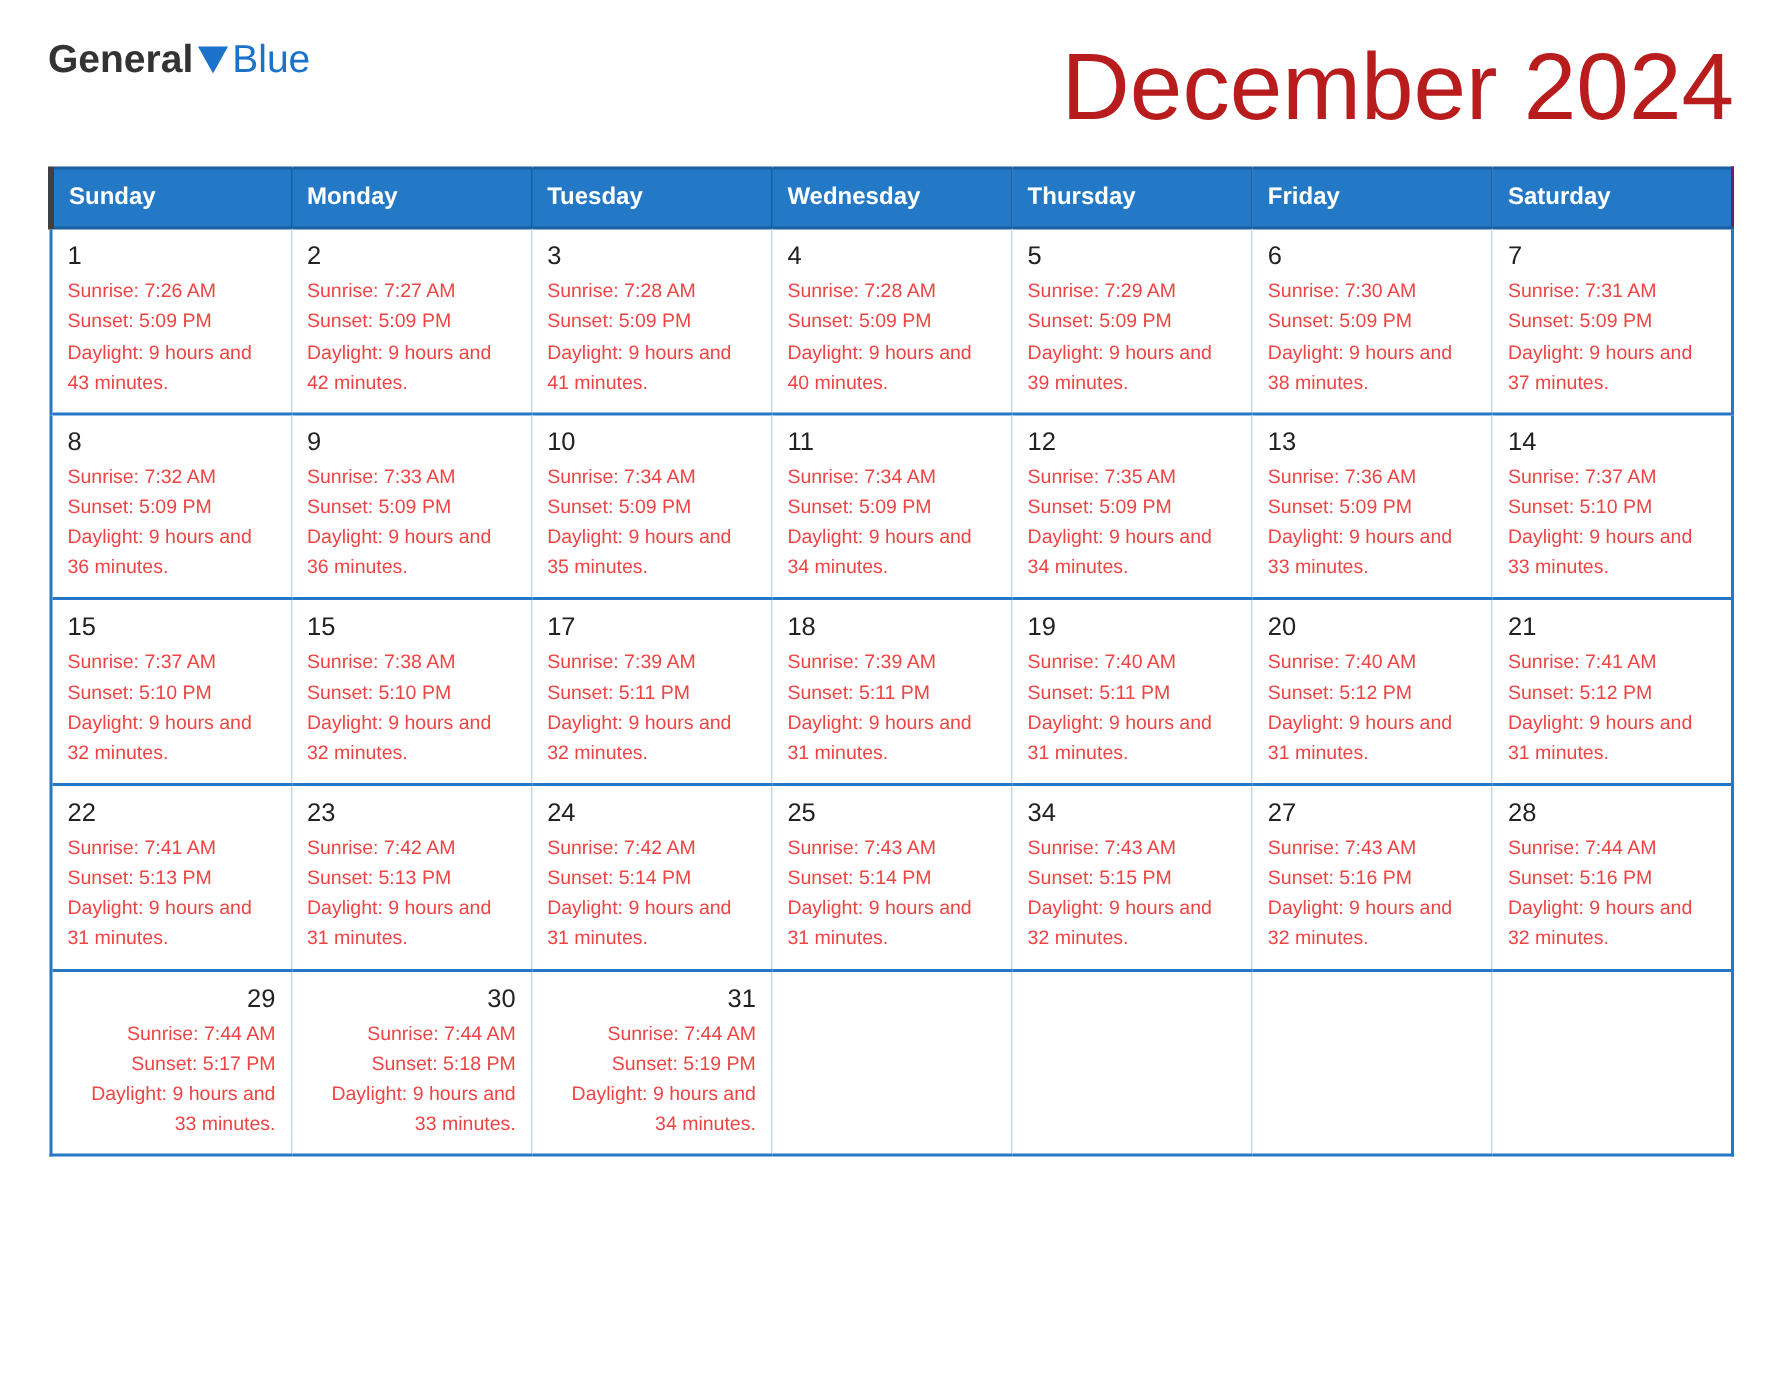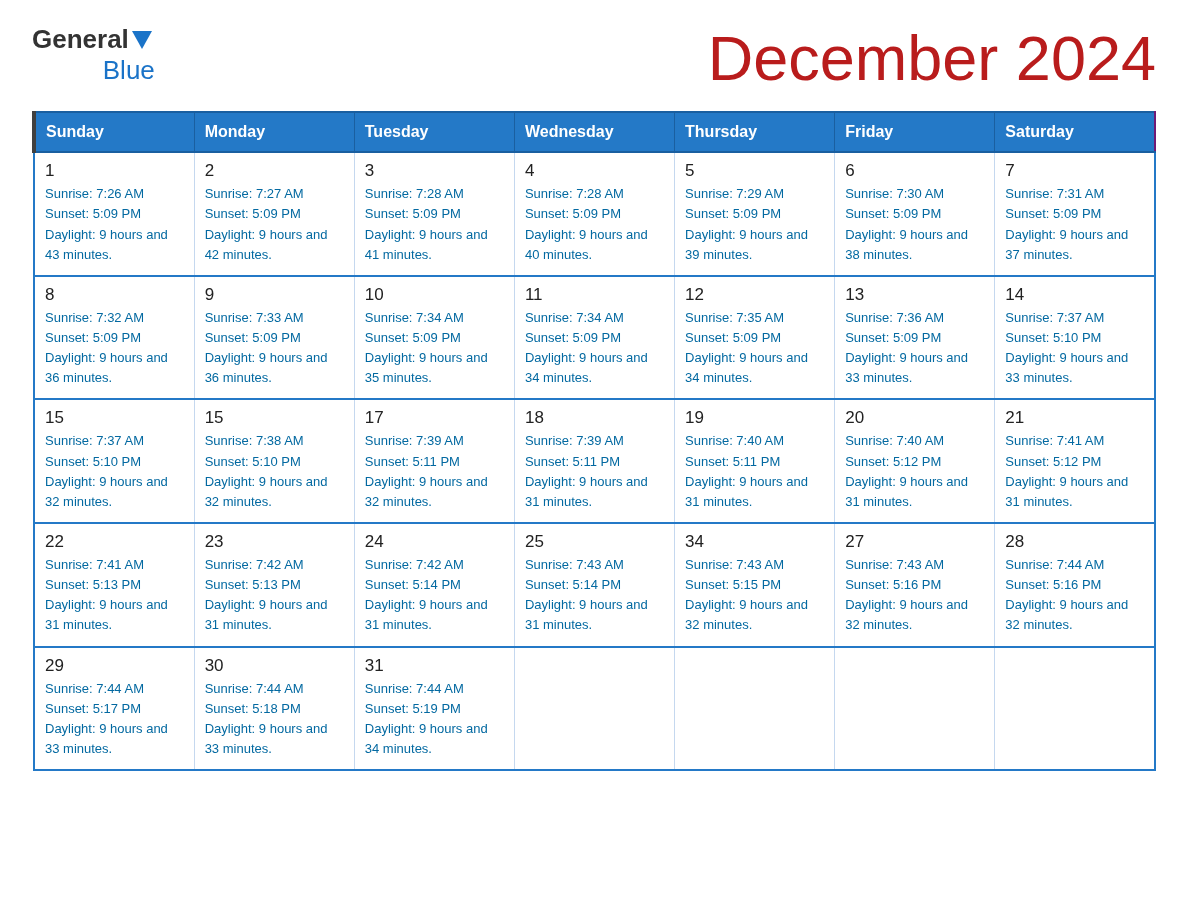--- a/index.html
+++ b/index.html
@@ -11,22 +11,22 @@
       min-height: 918px;
     }
     .header {
       display: flex;
       justify-content: space-between;
       align-items: flex-start;
       margin-bottom: 18px;
     }
     .logo {
       display: flex;
-      flex-direction: column;
-      align-items: flex-end;
+      flex-direction: row;
+      align-items: flex-start;
     }
     .logo-text {
       display: flex;
       align-items: center;
       font-size: 26px;
       font-weight: bold;
       color: #333;
     }
     .logo-general { color: #333; }
     .logo-triangle {
@@ -80,24 +80,25 @@
     }
     tbody tr td .day-num {
       font-size: 17px;
       font-weight: 500;
       display: block;
       margin-bottom: 3px;
     }
     tbody tr td .day-info {
       font-size: 13px;
       line-height: 1.55;
-      color: #0369a1;
+      color: #ef4444;
     }
     tbody tr:last-child td {
       border-bottom: 2px solid #2479c7;
+      text-align: right;
     }
     tbody tr td:first-child {
       border-left: 2px solid #2479c7;
     }
     tbody tr td:last-child {
       border-right: 2px solid #2479c7;
     }
     thead tr th:first-child {
       border-left: 4px solid #404040;
     }

